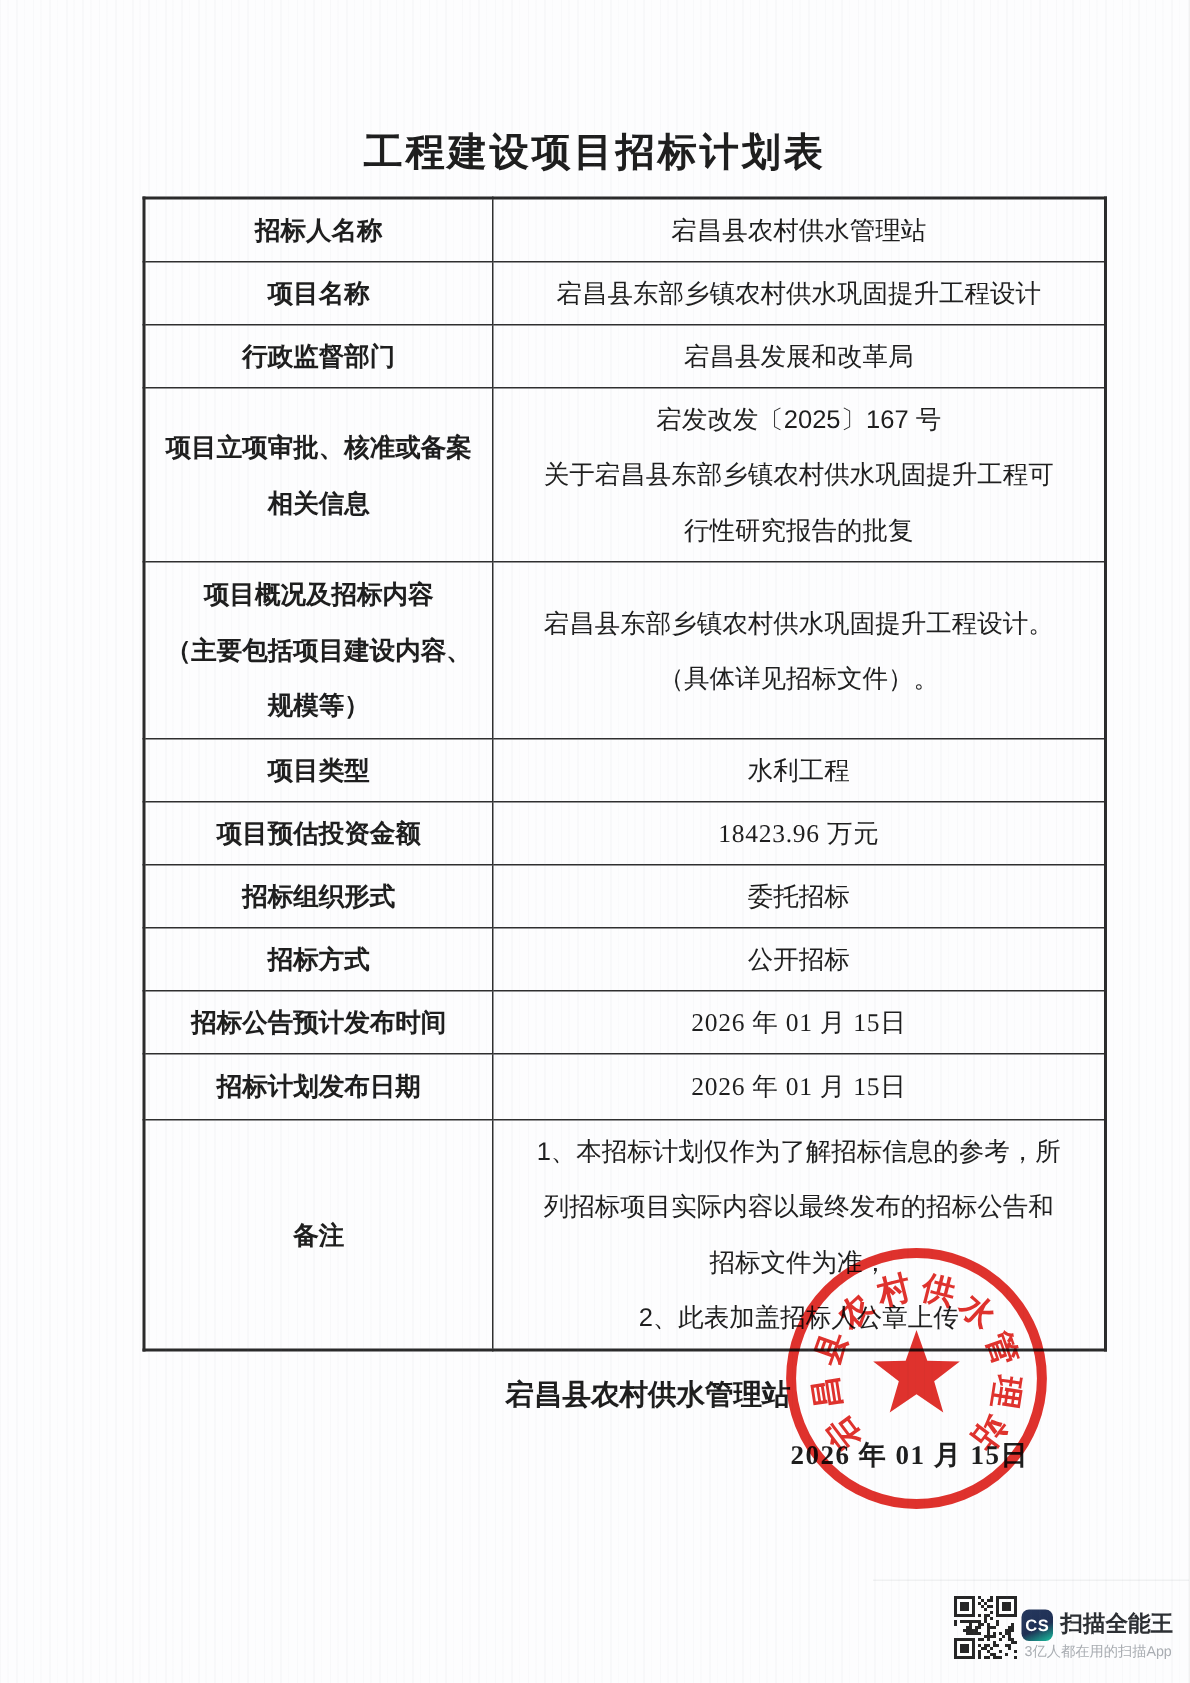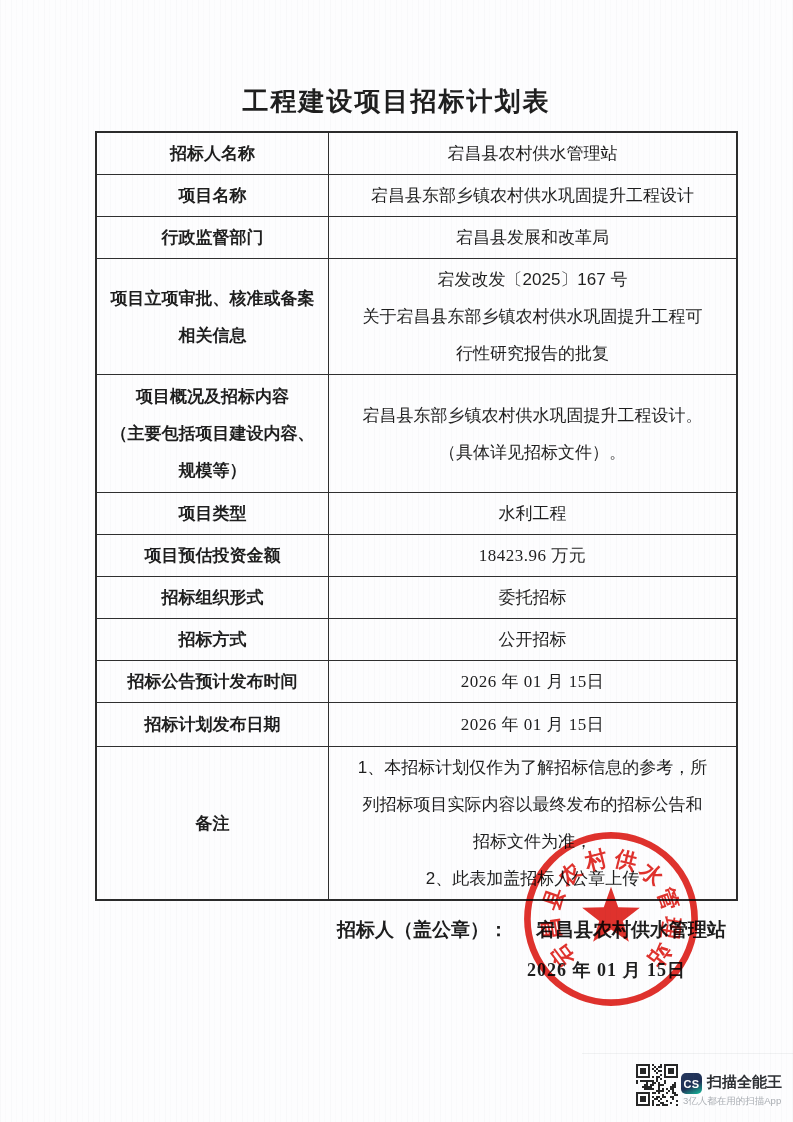--- a/index.html
+++ b/index.html
@@ -120,21 +120,20 @@
           <td class="label-cell">备注</td>
           <td class="value-cell left">1、本招标计划仅作为了解招标信息的参考，所
 列招标项目实际内容以最终发布的招标公告和
 招标文件为准，
 2、此表加盖招标人公章上传</td>
         </tr>
       </tbody>
   </table>
 
   <div class="sign-row">
-    <span>招标人（盖公章）：</span>
     <span>宕昌县农村供水管理站</span>
   </div>
   <div class="sign-date">2026 年 01 月 15日</div>
 
   <svg class="stamp" viewBox="0 0 200 200">
     <circle id="stamp-ring" cx="100" cy="100" r="88" fill="none" stroke-width="7" stroke="#df201b"></circle>
     <polygon id="stamp-star" points="100,66 107.6,87.5 130.4,88.1 112.4,102 118.8,123.9 100,111 81.2,123.9 87.6,102 69.6,88.1 92.4,87.5" fill="#df201b"></polygon>
     <g id="stamp-arc">
         <text x="48.887327356973266" y="138.5161614817311" fill="#df201b" font-size="23" font-weight="bold" text-anchor="middle" dominant-baseline="central" transform="rotate(-127 48.887327356973266 138.5161614817311)">宕</text>
         <text x="36.749590859683956" y="109.76656252642782" fill="#df201b" font-size="23" font-weight="bold" text-anchor="middle" dominant-baseline="central" transform="rotate(-98.77777777777777 36.749590859683956 109.76656252642782)">昌</text>

